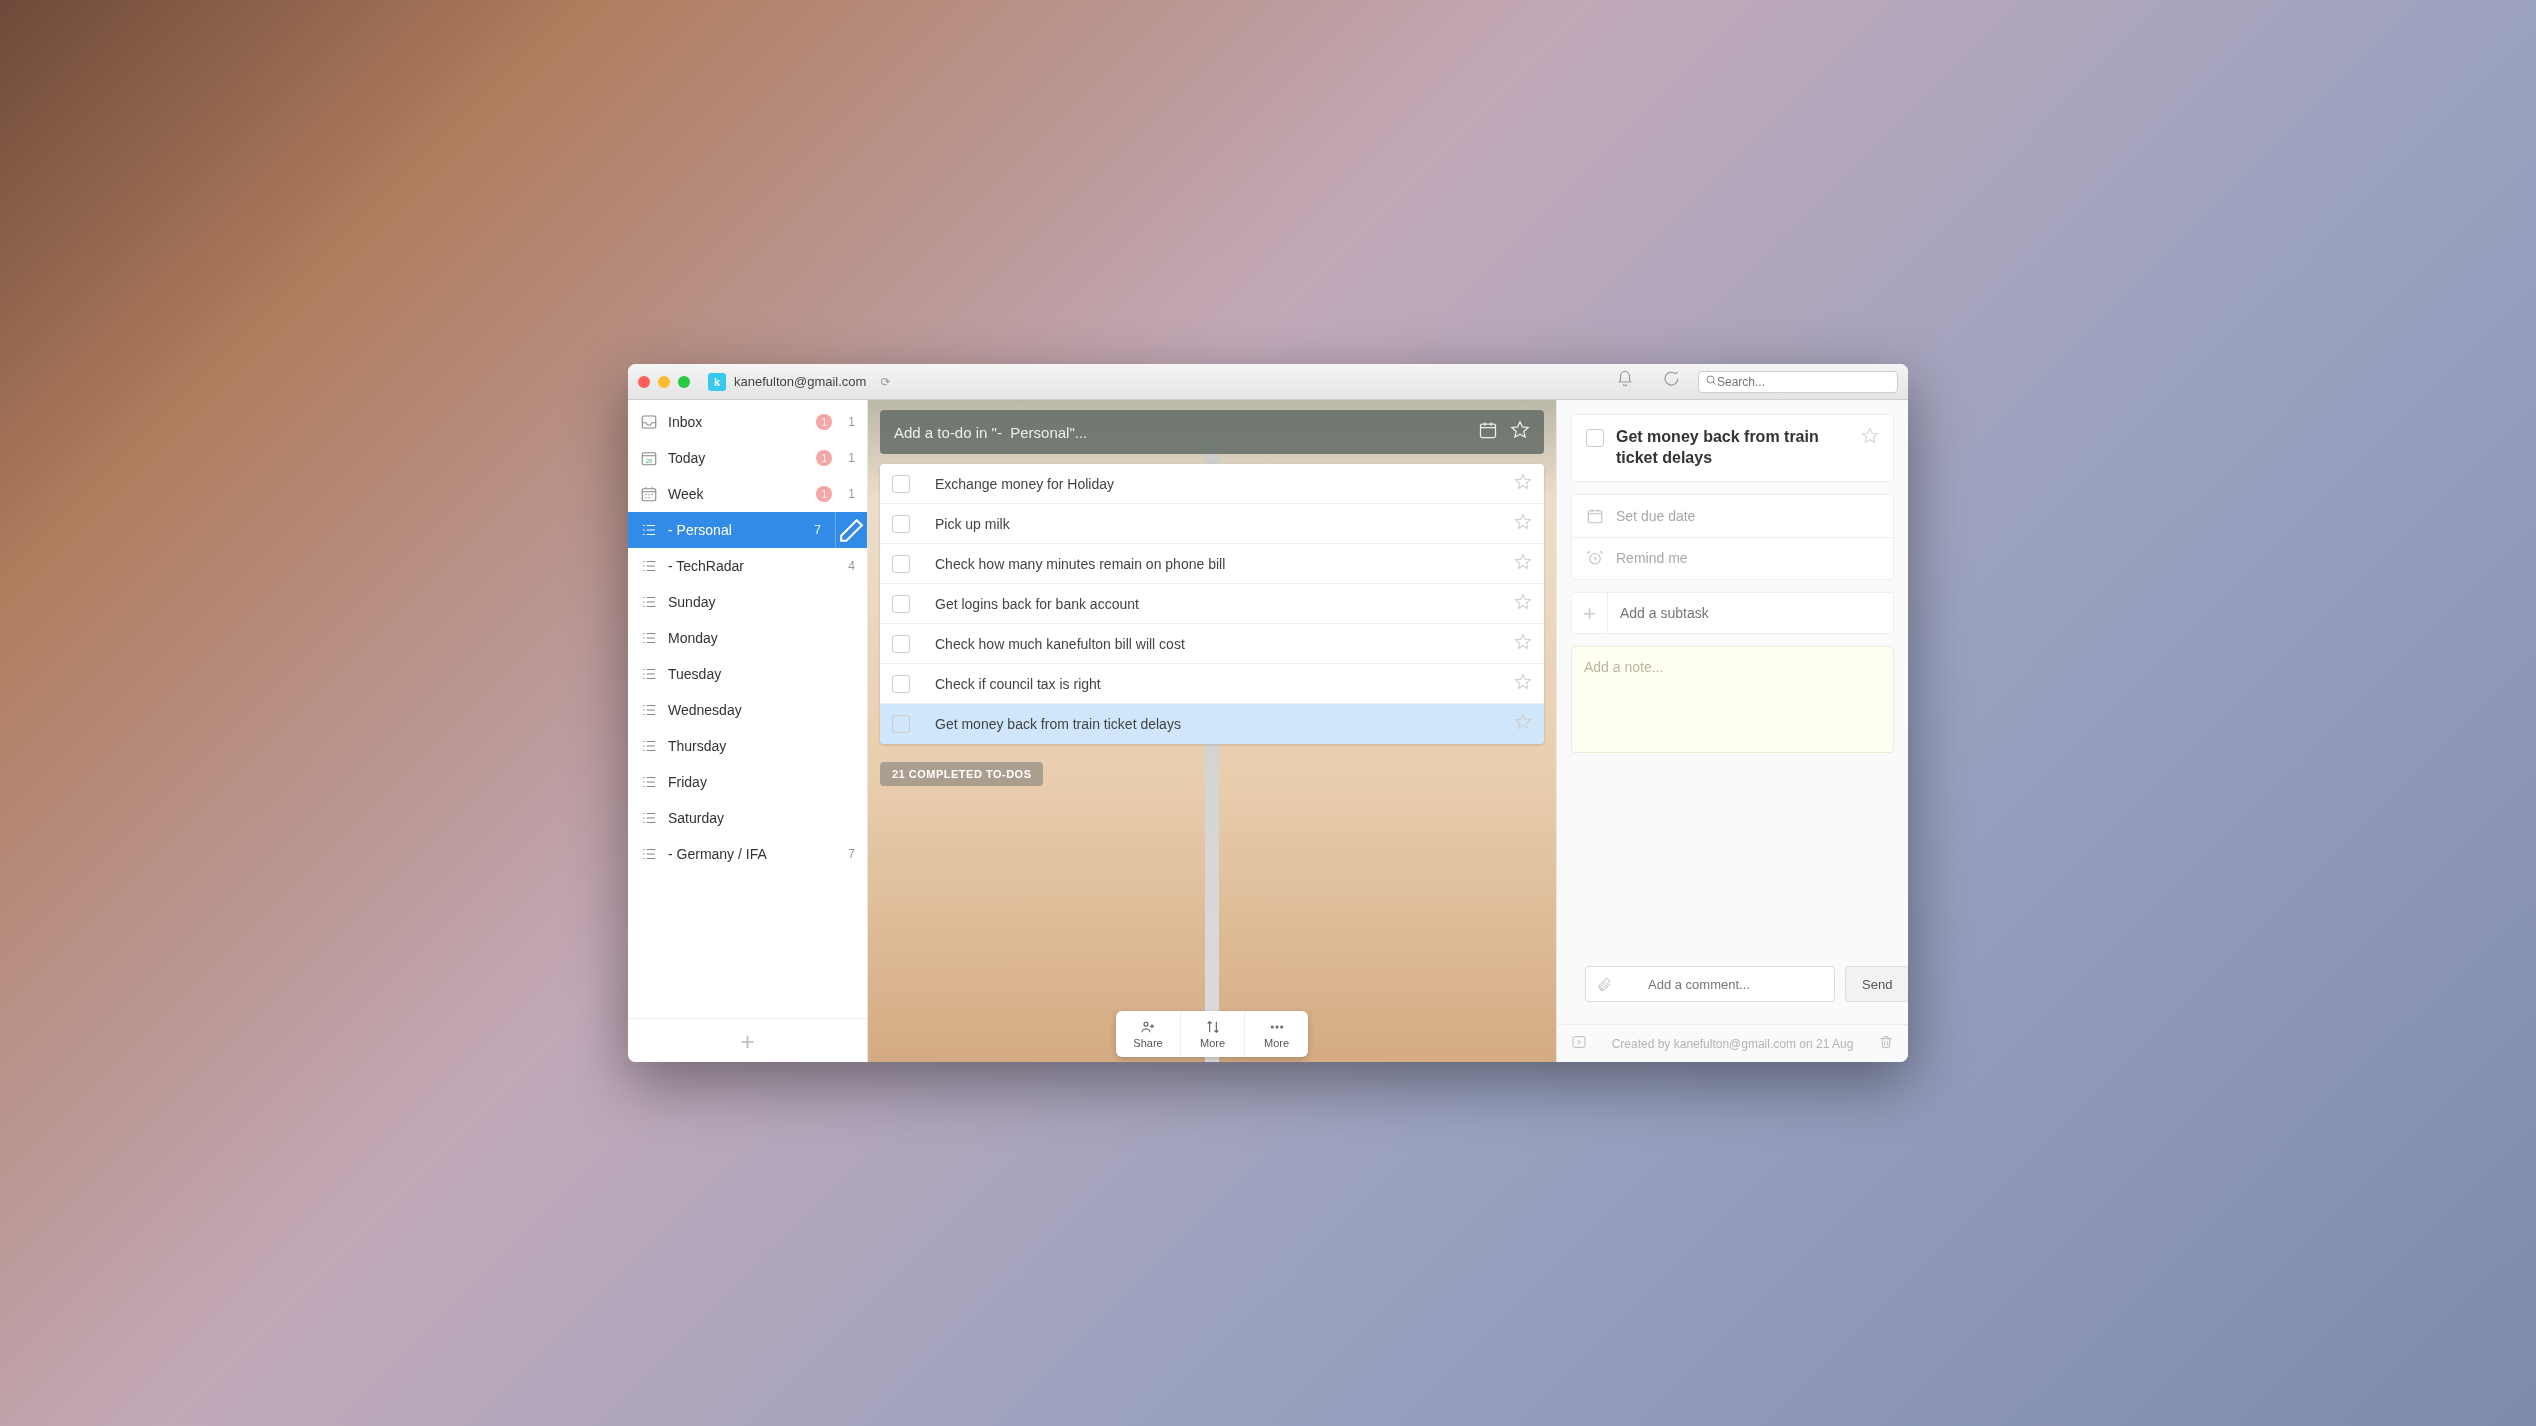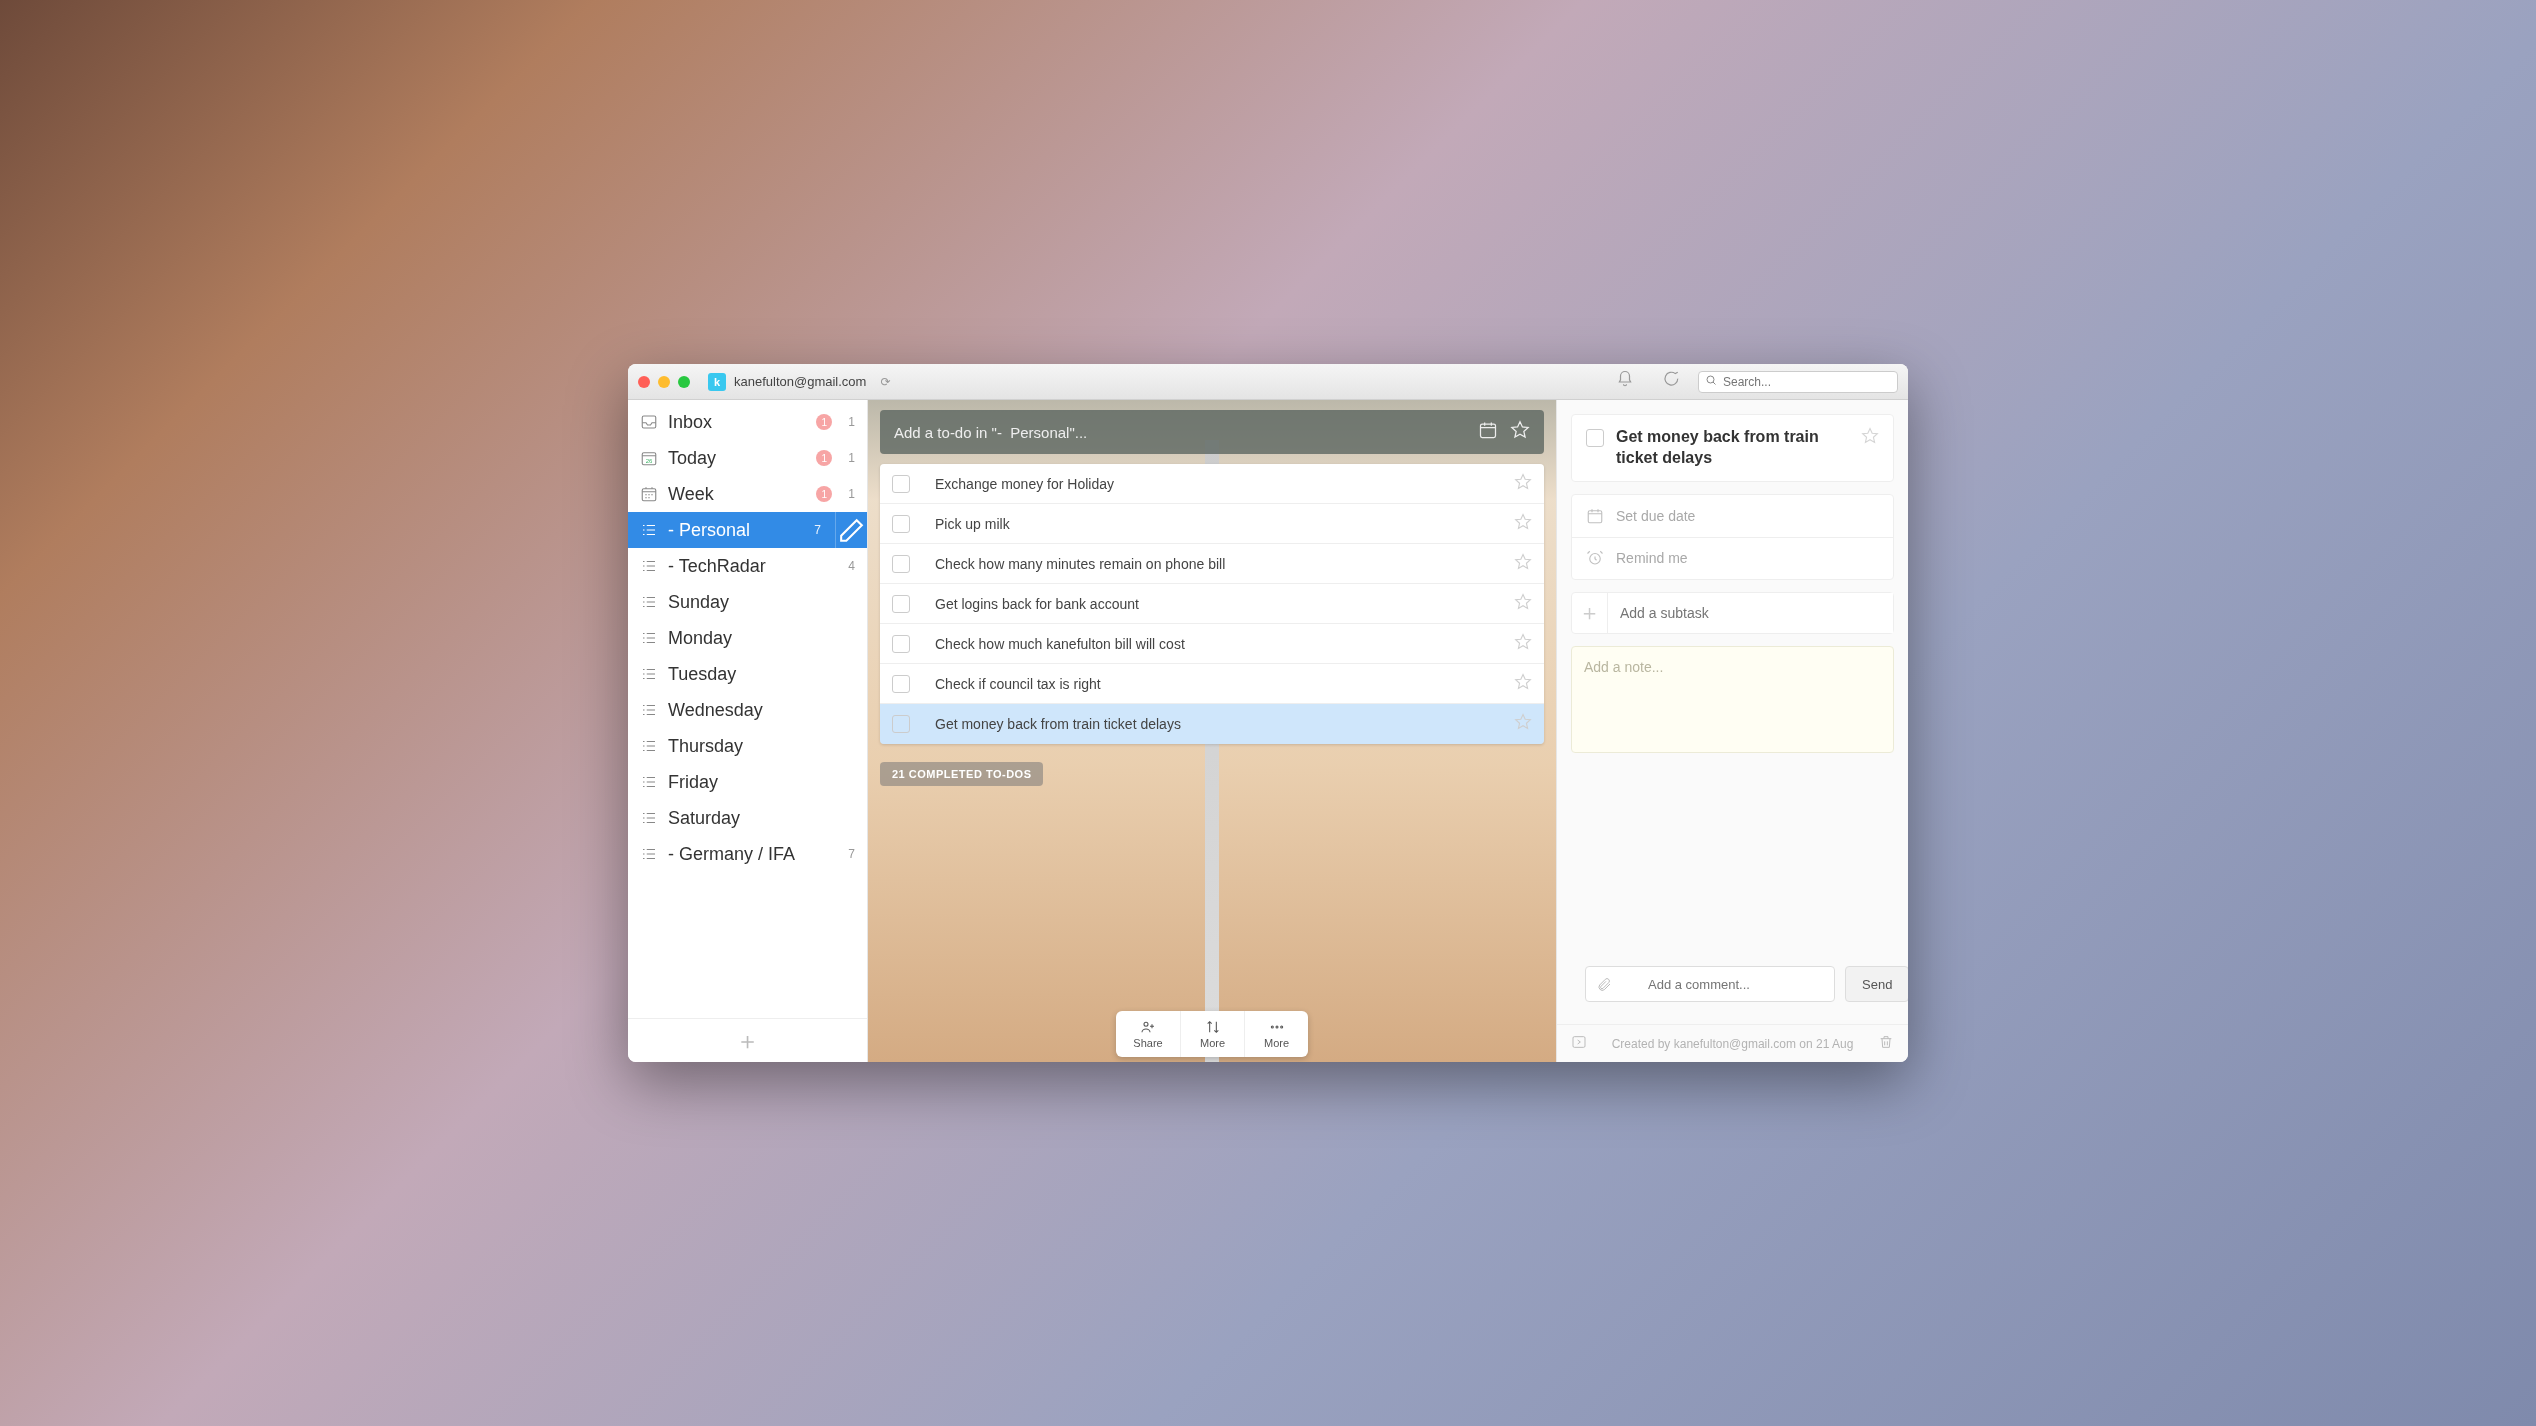--- a/index.html
+++ b/index.html
@@ -20,36 +20,36 @@
   display:flex; align-items:center; padding:0 10px; gap:8px;
 }
 .traffic-lights { display:flex; gap:8px; margin-right:6px; }
 .traffic-light { width:12px; height:12px; border-radius:50%; }
 .tl-close{background:#ff5f57;} .tl-min{background:#febc2e;} .tl-max{background:#28c840;}
 .account-badge{ width:18px; height:18px; background:#39c8ef; color:#fff; font-size:11px; font-weight:600; border-radius:3px; display:flex; align-items:center; justify-content:center; margin-left:4px;}
 .account-email { font-size:13px; color:#444; }
 .refresh-icon { color:#999; font-size:12px; margin-left:6px; }
 .titlebar-spacer{flex:1;}
 .titlebar-icon{ color:#999; font-size:17px; margin:0 10px; cursor:pointer;}
-.search-box{ width:200px; height:22px; border:1px solid #ccc; border-radius:4px; background:#fff; display:flex; align-items:center; padding:0 6px; gap:6px;}
+.search-box{ width:200px; height:22px; border:1px solid #ccc; border-radius:4px; background:#fff; display:flex; align-items:center; padding:0 6px; gap:0;}
 .search-box input{ border:none; outline:none; font-size:12px; width:100%; color:#555;}
 .search-box .mag{color:#888;font-size:12px;}
 
 
 .app-body { flex:1; display:flex; overflow:hidden; }
 
 
 .sidebar { width:240px; background:#fff; border-right:1px solid #e6e6e6; display:flex; flex-direction:column;}
 .sb-list{ flex:1; overflow:auto; padding-top:4px;}
 .sb-item{ height:36px; display:flex; align-items:center; padding:0 12px; gap:10px; cursor:pointer; position:relative;}
 .sb-item.active{ background:#328be6; color:#fff; }
 .sb-item.active .sb-icon svg{stroke:#fff;}
 .sb-icon{width:18px;height:18px;display:flex;align-items:center;justify-content:center;}
 .sb-icon svg{width:18px;height:18px;stroke:#888;stroke-width:1.5;fill:none;}
-.sb-label{ font-size:18px; color:#333; flex:1;}
+.sb-label{ font-size:14px; color:#333; flex:1;}
 .sb-item.active .sb-label{color:#fff;}
 .sb-badge{ min-width:16px; height:16px; border-radius:8px; background:#f7a5a5; color:#fff; font-size:10px; display:flex; align-items:center; justify-content:center; padding:0 4px;}
 .sb-count{ font-size:12px; color:#999; margin-left:6px;}
 .sb-item.active .sb-count{color:#e8f2fd;}
 .sb-item .edit-btn{ width:32px; height:36px; border-left:1px solid rgba(255,255,255,0.25); display:flex; align-items:center; justify-content:center; margin-right:-12px; margin-left:4px;}
 .sb-item .edit-btn svg{stroke:#fff;}
 .sidebar-footer{ height:44px; border-top:1px solid #eee; display:flex; align-items:center; justify-content:center;}
 .add-list-btn{ font-size:24px; color:#bbb; cursor:pointer; }
 
 

